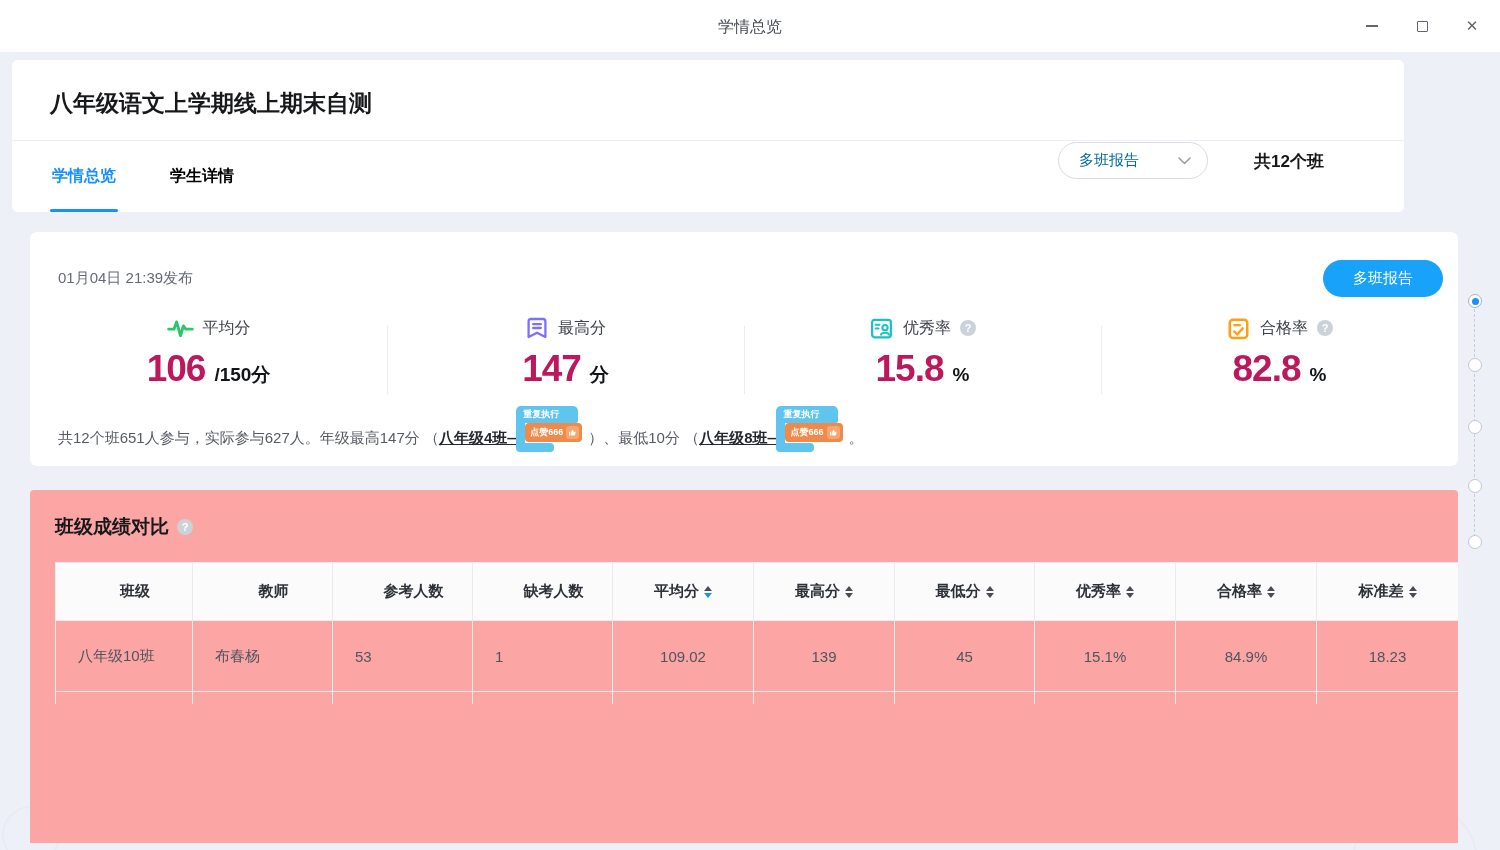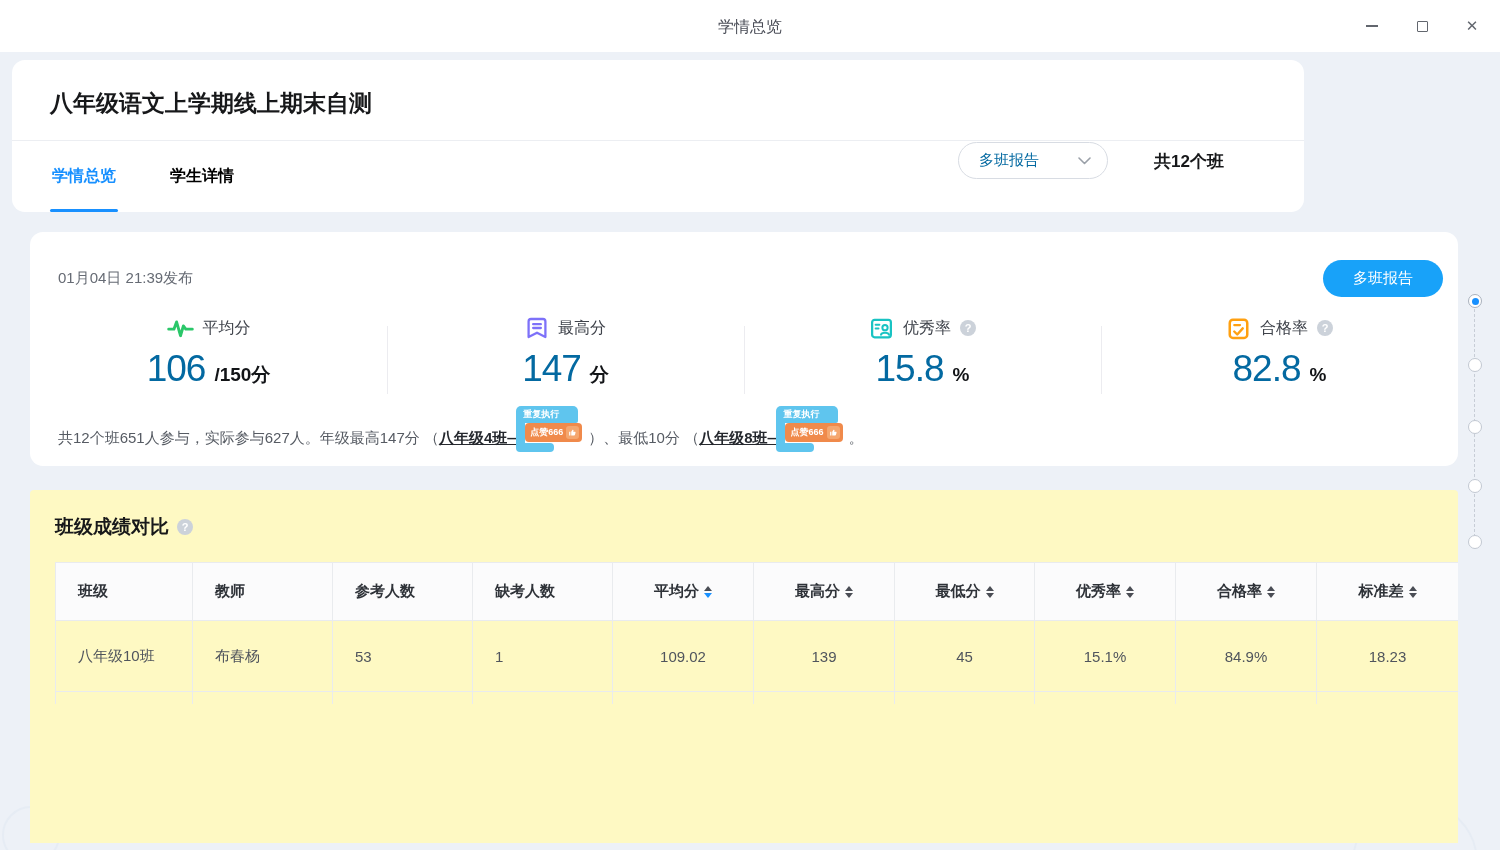--- a/index.html
+++ b/index.html
@@ -12,51 +12,51 @@
   .titlebar { position:absolute; top:0; left:0; width:1500px; height:52px; background:#fff; }
   .win-title { position:absolute; top:17px; left:0; width:100%; text-align:center;
     font-size:16px; color:#4a4d57; }
   .win-controls { position:absolute; top:16px; right:18px; display:flex; gap:30px; align-items:center; }
   .win-btn { width:20px; height:20px; display:flex; align-items:center; justify-content:center;
     color:#62666e; font-size:15px; cursor:pointer; }
   .win-btn .box { width:11px; height:11px; border:1.5px solid #62666e; border-radius:1px; }
   .win-btn .min { width:12px; height:0; border-top:2px solid #62666e; }
 
   
-  .header-card { position:absolute; top:60px; left:12px; width:1292px; height:152px;
-    background:#fff; border-radius:13px;padding-left:20px; }
+  .header-card { position:absolute; top:60px; left:12px; width:1392px; height:152px;
+    background:#fff; border-radius:6px;padding-left:20px; }
   .exam-title { position:absolute; top:28px; left:38px; font-size:23px; font-weight:bold; color:#17181a; }
   .report-select { position:absolute; top:82px; right:196px; width:150px; height:37px;
     border:1px solid #d8dce3; border-radius:19px; background:#fff; display:flex;
     align-items:center; justify-content:space-between; padding:0 16px 0 20px;
     font-size:15px; color:#0369a1; cursor:pointer; }
   .class-count { position:absolute; top:90px; right:80px; font-size:17px; font-weight:bold; color:#17181a; }
   .header-divider { position:absolute; top:80px; left:0; width:100%; height:0; border-top:1px solid #eceef2; }
   .tabs { position:absolute; top:81px; left:38px; height:71px; display:flex; gap:50px; }
   .tab { position:relative; height:100%; display:flex; align-items:center;
     font-size:16px; font-weight:bold; color:#000000; cursor:pointer; padding:0 2px; }
   .tab.active { color:#1890ff; }
   .tab.active::after { content:""; position:absolute; bottom:0; left:0; right:0;
     height:3px; background:#1890ff; border-radius:2px; }
 
   
   .stats-card { position:absolute; top:232px; left:30px; width:1428px; height:234px;
-    background:#fff; border-radius:13px; }
+    background:#fff; border-radius:7px; }
   .publish-time { position:absolute; top:37px; left:28px; font-size:15px; color:#666b74; }
   .download-btn { position:absolute; top:28px; right:15px; width:120px; height:37px;
     background:#18a2f9; color:#fff; font-size:15px; border:none; border-radius:19px;
     cursor:pointer; font-family:inherit; }
   .stats-row { position:absolute; top:82px; left:0; width:100%; display:flex; }
   .stat-col { flex:1; position:relative; display:flex; flex-direction:column; align-items:center; }
   .stat-col + .stat-col::before { content:""; position:absolute; left:0; top:12px; height:68px;
     border-left:1px solid #ececf0; }
   .stat-head { display:flex; align-items:center; gap:9px; height:28px; }
   .stat-label { font-size:16px; color:#3f434b; }
   .stat-value-line { margin-top:6px; display:flex; align-items:baseline; }
-  .stat-value { font-size:37px; font-weight:normal; color:#0369a1; letter-spacing:-1px; }
+  .stat-value { font-size:37px; font-weight:bold; color:#be185d; letter-spacing:-1px; }
   .stat-suffix { font-size:19px; font-weight:bold; color:#121417; margin-left:9px; }
   .help-icon { width:16px; height:16px; border-radius:50%; background:#ccd2da; color:#fff;
     font-size:11px; font-weight:bold; display:flex; align-items:center; justify-content:center; cursor:pointer; }
 
   .summary-line { position:absolute; top:192px; left:28px; width:1380px; font-size:15px;
     color:#565b63; display:flex; align-items:center; flex-wrap:nowrap; white-space:nowrap; }
   .class-link { color:#25282e; font-weight:bold; text-decoration:underline; cursor:pointer; }
 
   
   .sticker { position:relative; display:inline-block; width:70px; height:46px;
@@ -68,33 +68,33 @@
   .stk-bottom { position:absolute; top:37px; left:0; width:38px; height:9px; background:#5fc5ee;
     border-radius:0 4px 4px 4px; }
   .stk-pill { position:absolute; top:17px; left:9px; height:19px; background:#f08a4b;
     border-radius:4px; display:flex; align-items:center; gap:3px; padding:0 3px 0 5px;
     color:#fff; font-size:9px; font-weight:bold; }
   .thumb-box { width:13px; height:13px; background:#f5a76f; border-radius:3px;
     display:flex; align-items:center; justify-content:center; }
 
   
   .table-card { position:absolute; top:490px; left:30px; width:1428px; height:353px;
-    background:#fef9c3; border-radius:4px 4px 0 0; overflow:hidden; }
+    background:#fca5a5; border-radius:4px 4px 0 0; overflow:hidden; }
   .section-head { position:absolute; top:24px; left:25px; display:flex; align-items:center; gap:8px; }
   .section-title { font-size:19px; font-weight:bold; color:#17181a; }
   table.cmp { position:absolute; top:72px; left:25px; width:1403px; border-collapse:collapse;
     table-layout:fixed; }
   table.cmp th, table.cmp td { border:1px solid #e9ebee; font-size:15px; }
   table.cmp th { height:58px; background:#fbfbfc; color:#2e3238; font-weight:bold; }
   table.cmp td { height:71px; color:#50555d; }
   .cell-left { text-align:left; padding-left:22px; }
   .cell-center { text-align:center; }
   .th-inner { display:flex; align-items:center; }
   .th-inner.center { justify-content:center; }
-  .th-inner.left { justify-content:flex-start; padding-left:22px; }
+  .th-inner.left { justify-content:center; padding-left:22px; }
   .sort-carets { display:inline-flex; flex-direction:column; gap:2px; margin-left:5px; }
   .car { width:0; height:0; border-left:4.5px solid transparent; border-right:4.5px solid transparent; }
   .car.up { border-bottom:5.5px solid #4a4d55; }
   .car.down { border-top:5.5px solid #4a4d55; }
   .car.down.active { border-top-color:#1890ff; }
   tr.sliver td { height:12px; border-bottom:none; }
 
   
   .stepper { position:absolute; left:1467px; top:294px; width:16px; height:256px; }
   .stepper::before { content:""; position:absolute; left:7px; top:10px; height:238px;

